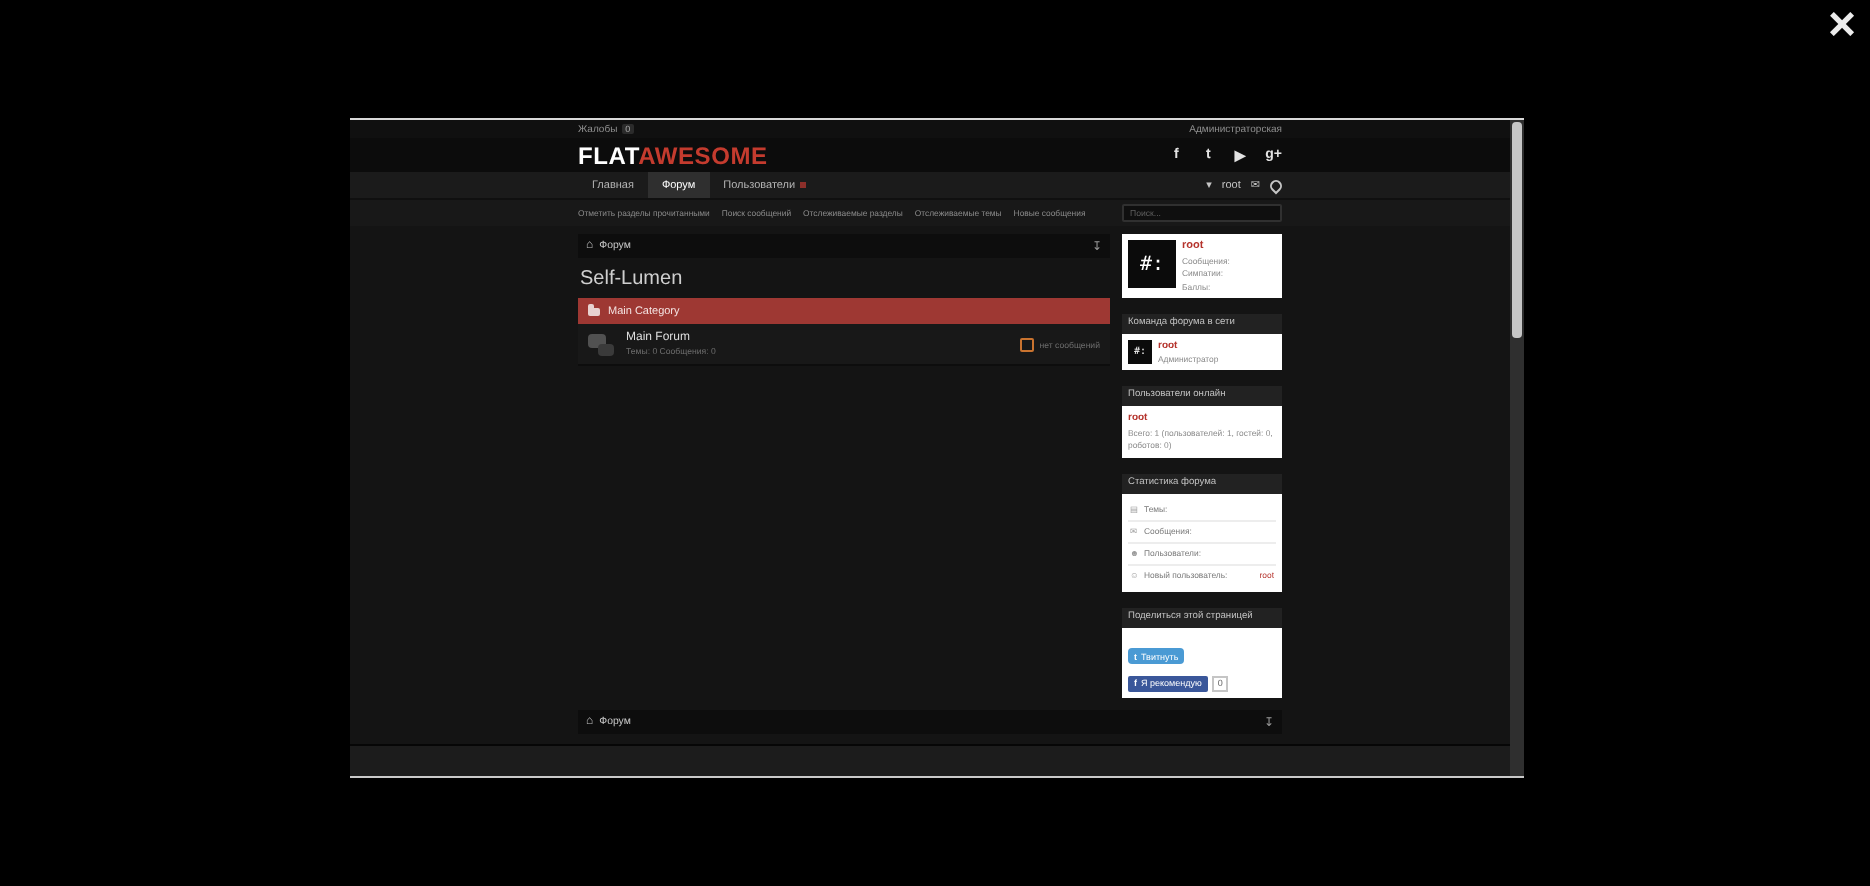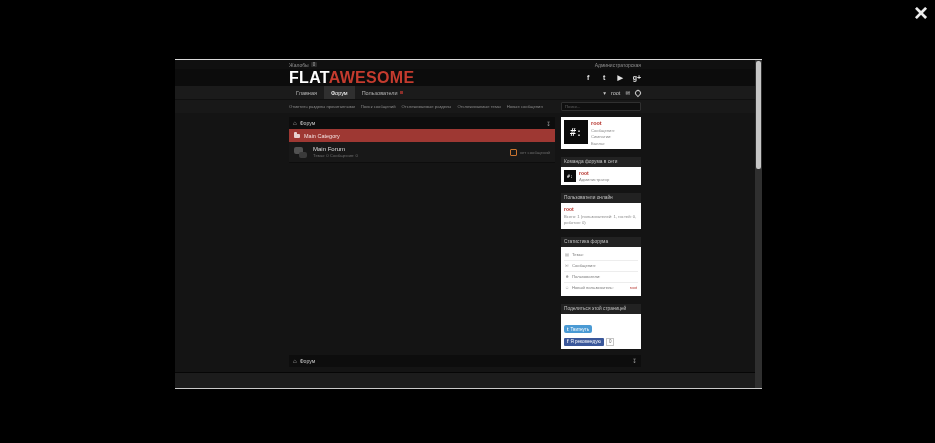--- a/index.html
+++ b/index.html
@@ -13,21 +13,21 @@
   .viewport{width:580px;height:100%;position:relative;overflow:hidden;background:#141414;}
   .vscroll{width:7px;height:100%;background:#2f2f2f;position:relative;}
   .vthumb{position:absolute;top:1px;left:1px;width:5px;height:108px;background:#c6c6c6;border-radius:2px;}
   .container{width:352px;margin:0 auto;}
   .modbar{height:9px;background:#101010;}
   .mb-inner{display:flex;justify-content:space-between;align-items:center;height:100%;font-size:5px;color:#8f8f8f;}
   .mb-left{display:flex;align-items:center;gap:2px;}
   .mb-count{background:#2b2b2b;padding:0 2px;border-radius:1px;font-size:4.5px;color:#aaa;}
   .header{height:17px;background:#0c0c0c;}
   .hdr-inner{display:flex;justify-content:space-between;align-items:center;height:100%;}
-  .logo{font-size:16px;font-weight:bold;letter-spacing:.3px;color:#fff;cursor:pointer;}
+  .logo{font-size:12px;font-weight:bold;letter-spacing:.3px;color:#fff;cursor:pointer;}
   .logo-awesome{color:#c43b2e;}
   .social{display:flex;gap:9px;color:#e3e3e3;font-size:7px;align-items:center;}
   .soc{min-width:7px;text-align:center;cursor:pointer;font-weight:bold;}
   .navbar{height:13px;background:#1b1b1b;}
   .nav-inner{display:flex;justify-content:space-between;align-items:stretch;height:100%;}
   .tabs{display:flex;align-items:stretch;}
   .tab{display:flex;align-items:center;gap:2px;padding:0 7px;font-size:5.5px;color:#b5b5b5;cursor:pointer;}
   .tab.active{background:#2f2f2f;color:#fff;}
   .tab-ind{width:3px;height:3px;background:#8c2f2a;display:inline-block;}
   .usernav{display:flex;align-items:center;gap:5px;font-size:5.5px;color:#c5c5c5;}
@@ -158,20 +158,21 @@
     </div>
 
     <div class="container main">
       <div class="columns">
         <div class="content">
           <div class="crumbbar">
             <span class="crumb-home">⌂</span>
             <span class="crumb-label">Форум</span>
             <span class="crumb-action">↧</span>
           </div>
+          <div class="pagetitle">Self-Lumen</div>
           <div class="category">
             <div class="cat-header">
               <span class="folder"></span>
               <span>Main Category</span>
             </div>
             <div class="forum-row">
               <span class="bubbles">
                   <i class="b1"></i>
                   <i class="b2"></i>
                 </span>

